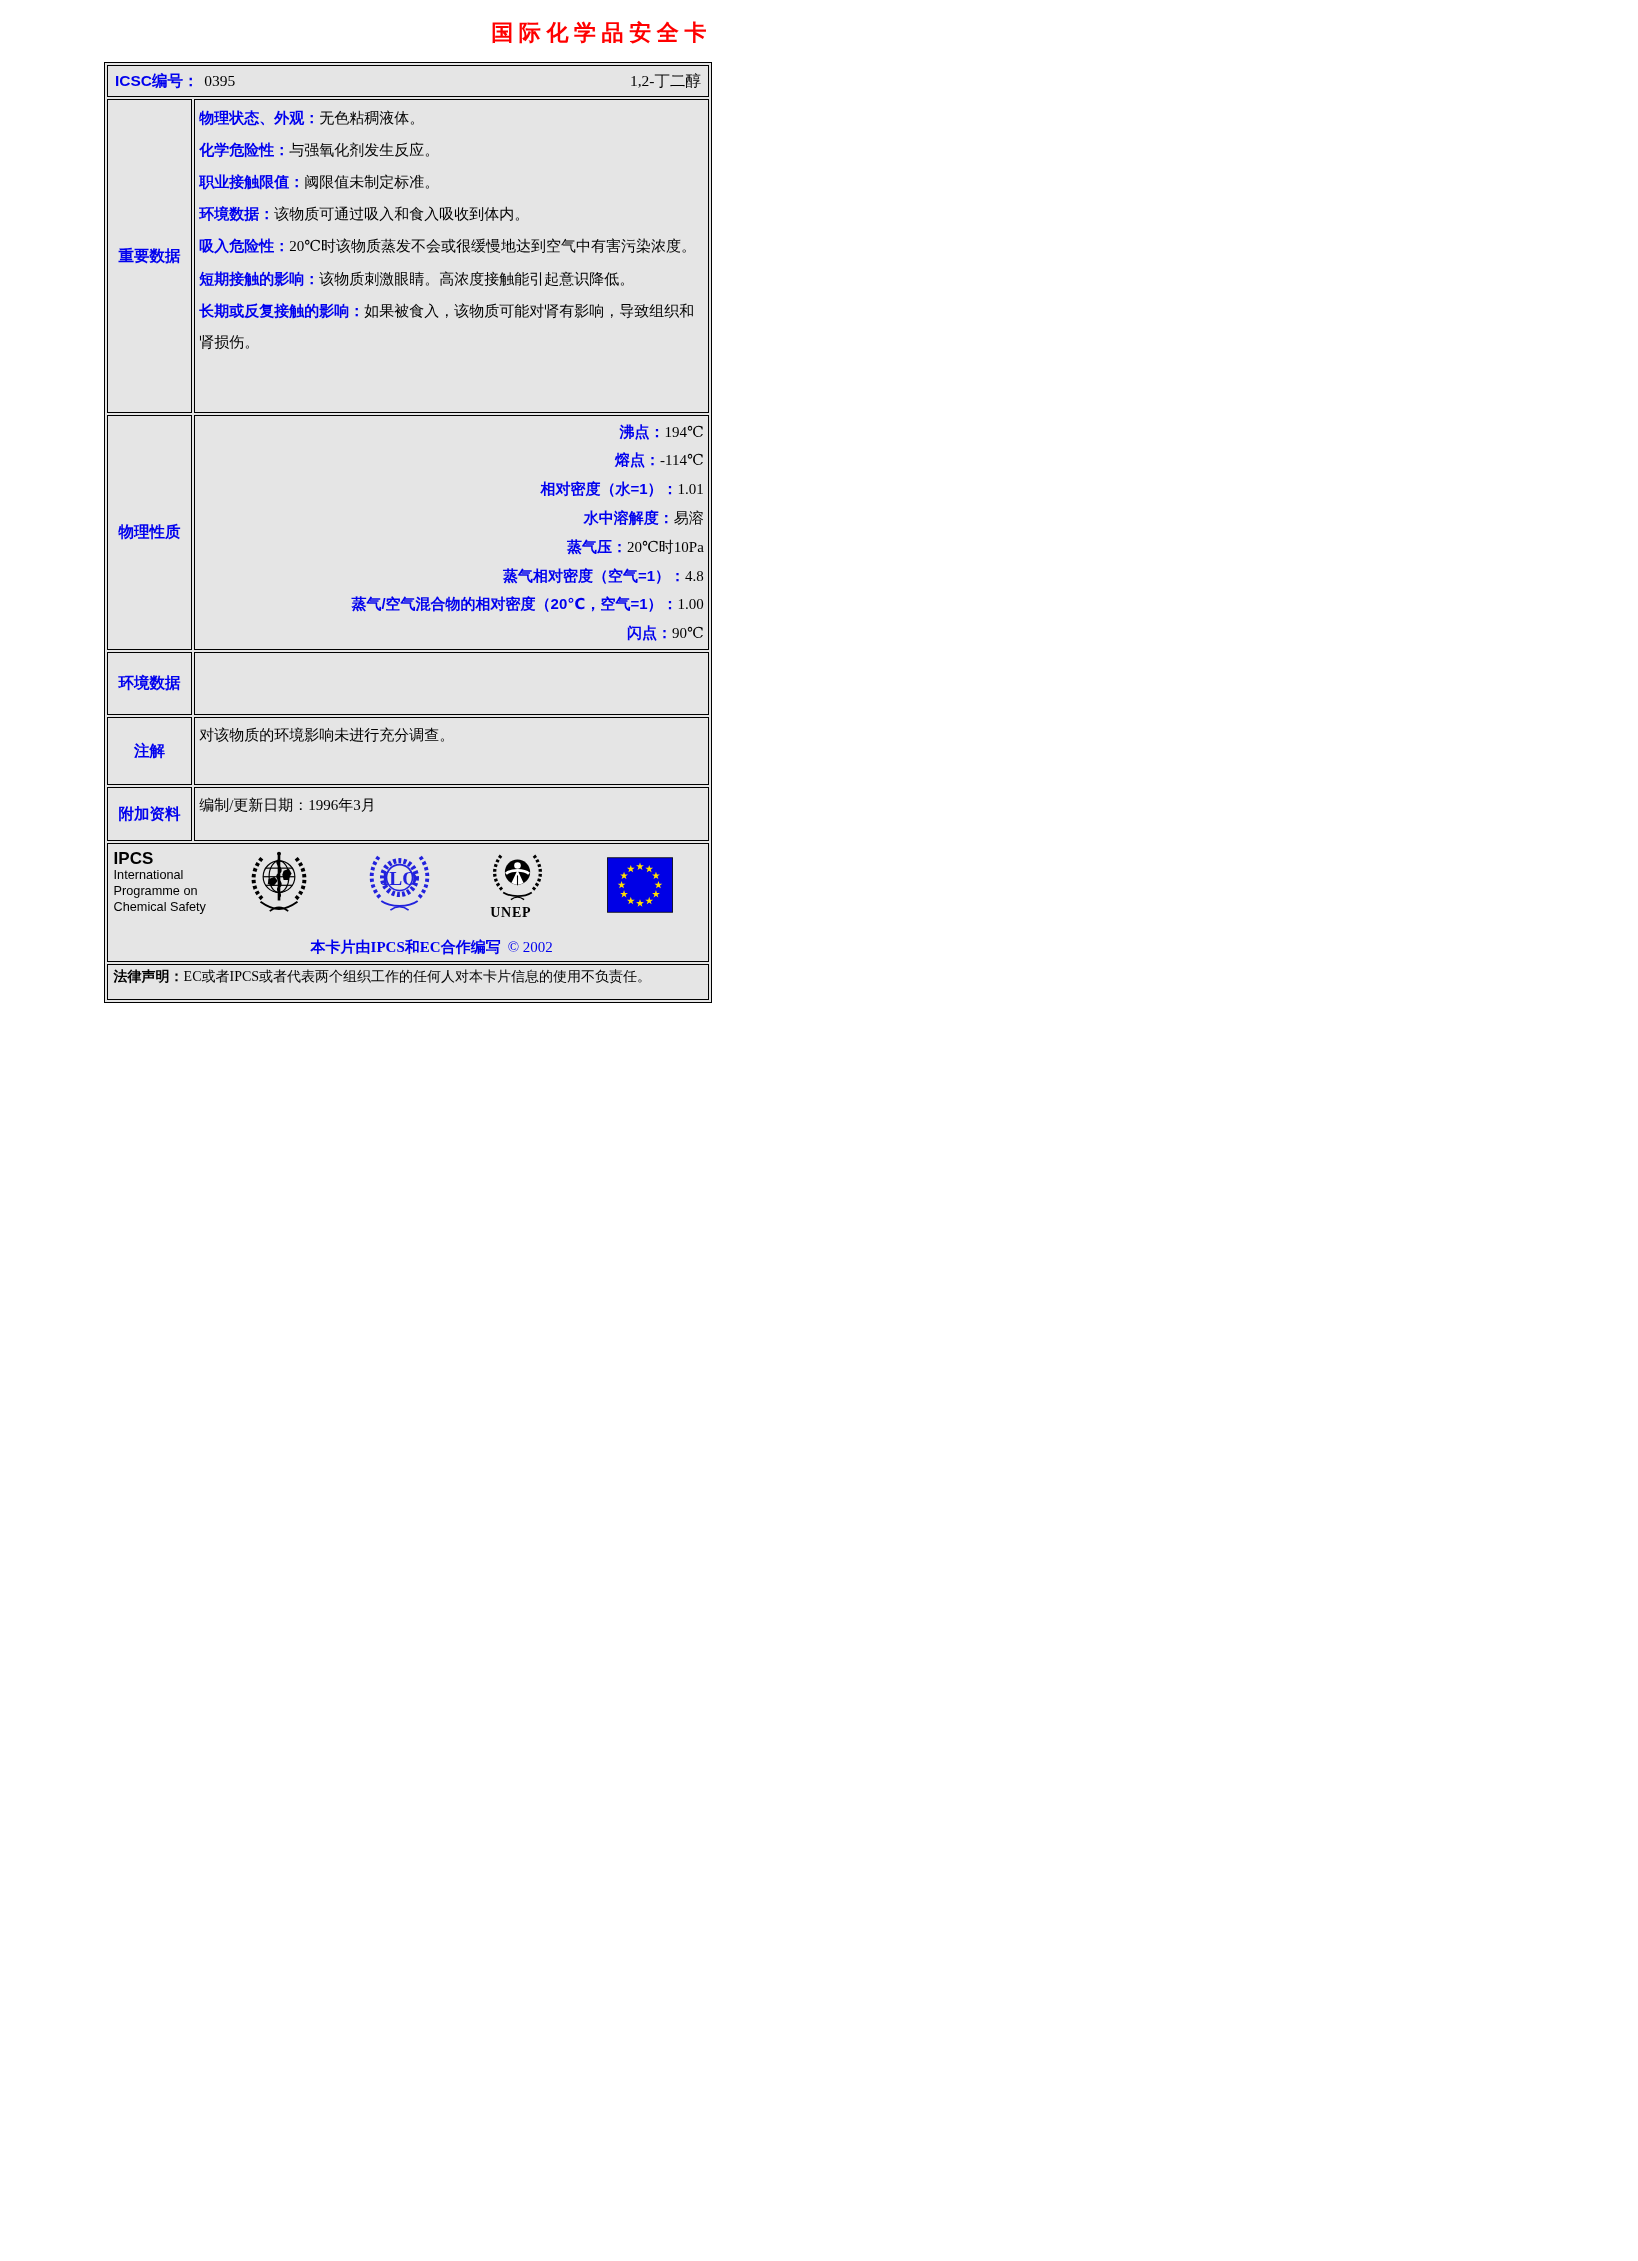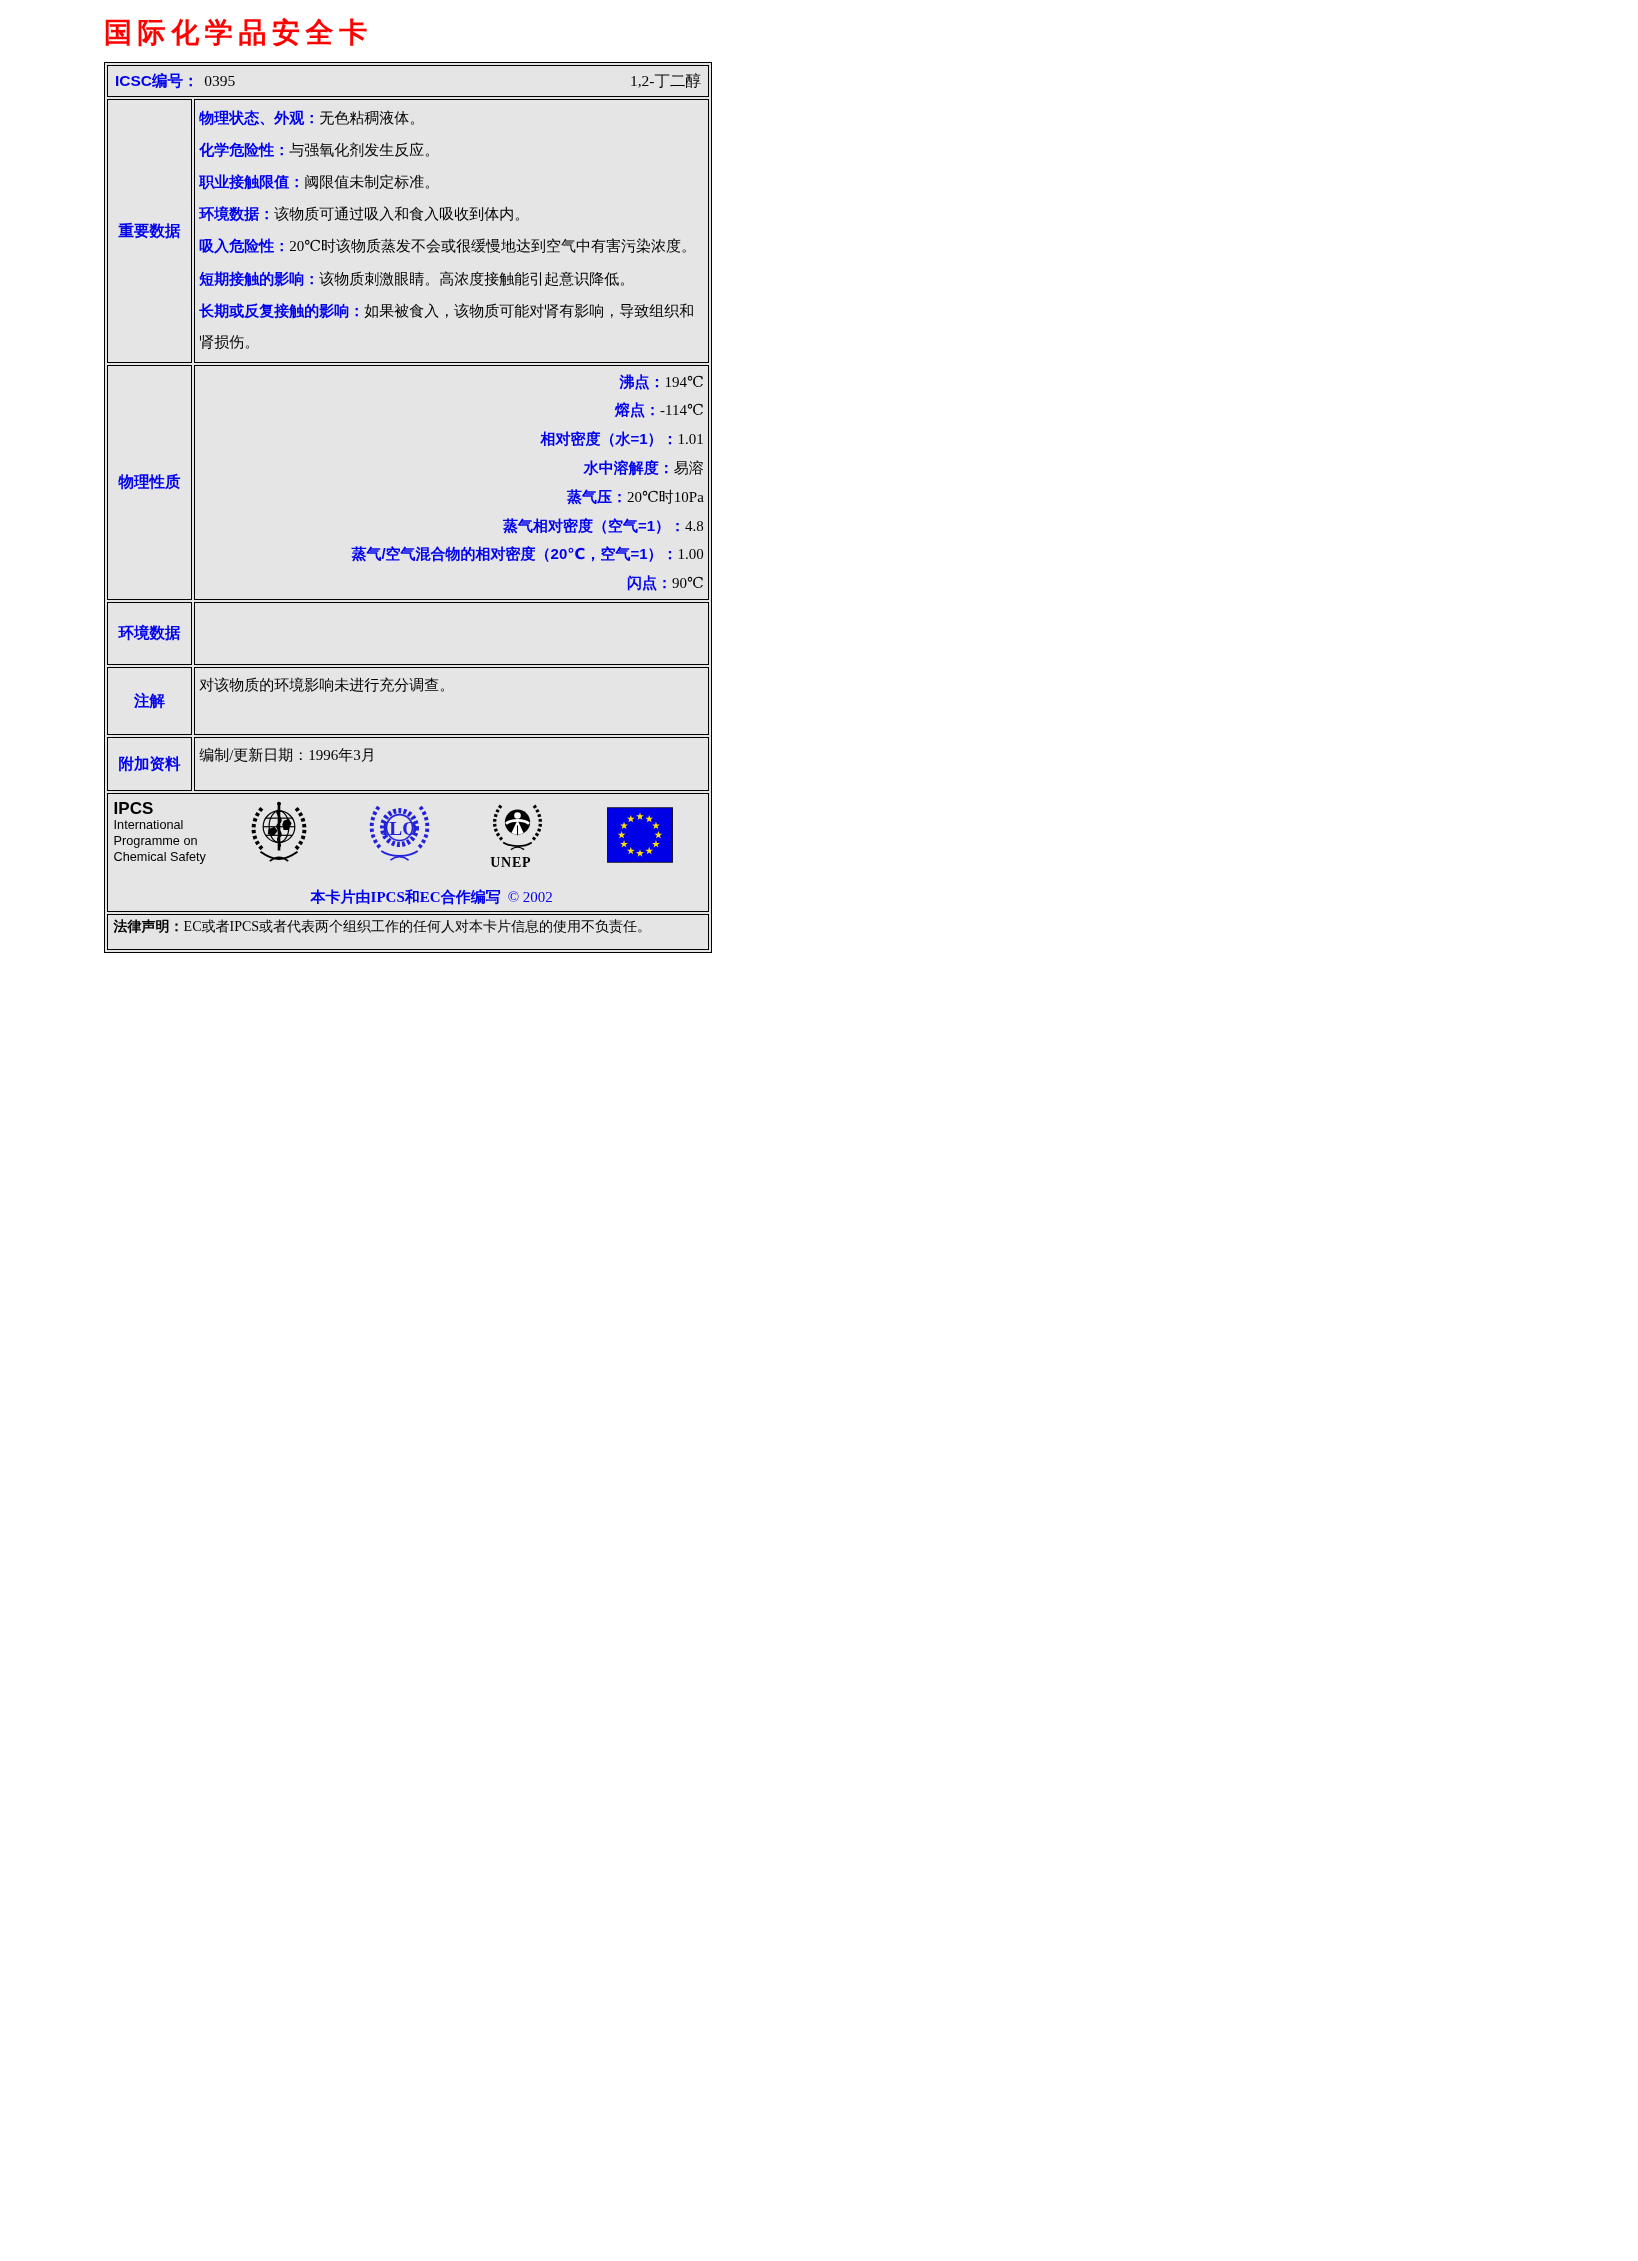--- a/index.html
+++ b/index.html
@@ -16,24 +16,24 @@
     width:819px;height:1131px;
     font-family:"Liberation Serif","DejaVu Serif",serif;
     color:var(--ink);
     position:relative;
   }
   .page{width:819px;height:1131px;padding-top:14px;}
   .card{width:608px;margin-left:104px;}
 
   
   .doc-title{
-    text-align:left;
+    text-align:right;
     font-family:"Liberation Serif","DejaVu Serif",serif;
     font-weight:bold;
-    font-size:28px;
+    font-size:22px;
     letter-spacing:5.6px;
     color:var(--title-red);
     height:37px;line-height:37px;
     margin-bottom:11.3px;
   }
 
   
   table.icsc{
     width:608px;
     border-collapse:separate;
@@ -71,21 +71,21 @@
   .item{line-height:2.08;}
   .lab{
     font-family:"Liberation Sans","DejaVu Sans",sans-serif;
     font-weight:600;color:var(--label-blue);
   }
   .lab-black{
     font-family:"Liberation Serif","DejaVu Serif",serif;
     font-weight:normal;color:var(--ink);
   }
   .val{color:var(--ink);}
-  tr.sec-important-data td.content-cell{height:264px;}
+  tr.sec-important-data td.content-cell{height:314px;}
   tr.sec-physical-properties td.content-cell{height:233px;}
   tr.sec-physical-properties .item{line-height:1.92;text-align:right;}
   tr.sec-environmental-data td.content-cell{height:63px;}
   tr.sec-notes td.content-cell{height:68px;}
   tr.sec-additional-information td.content-cell{height:54px;}
 
   
   td.logo-cell{height:90px;padding:4.2px 5.6px;}
   .logo-strip{display:flex;align-items:flex-start;}
   .ipcs-block{width:120px;font-family:"Liberation Sans","DejaVu Sans",sans-serif;}

